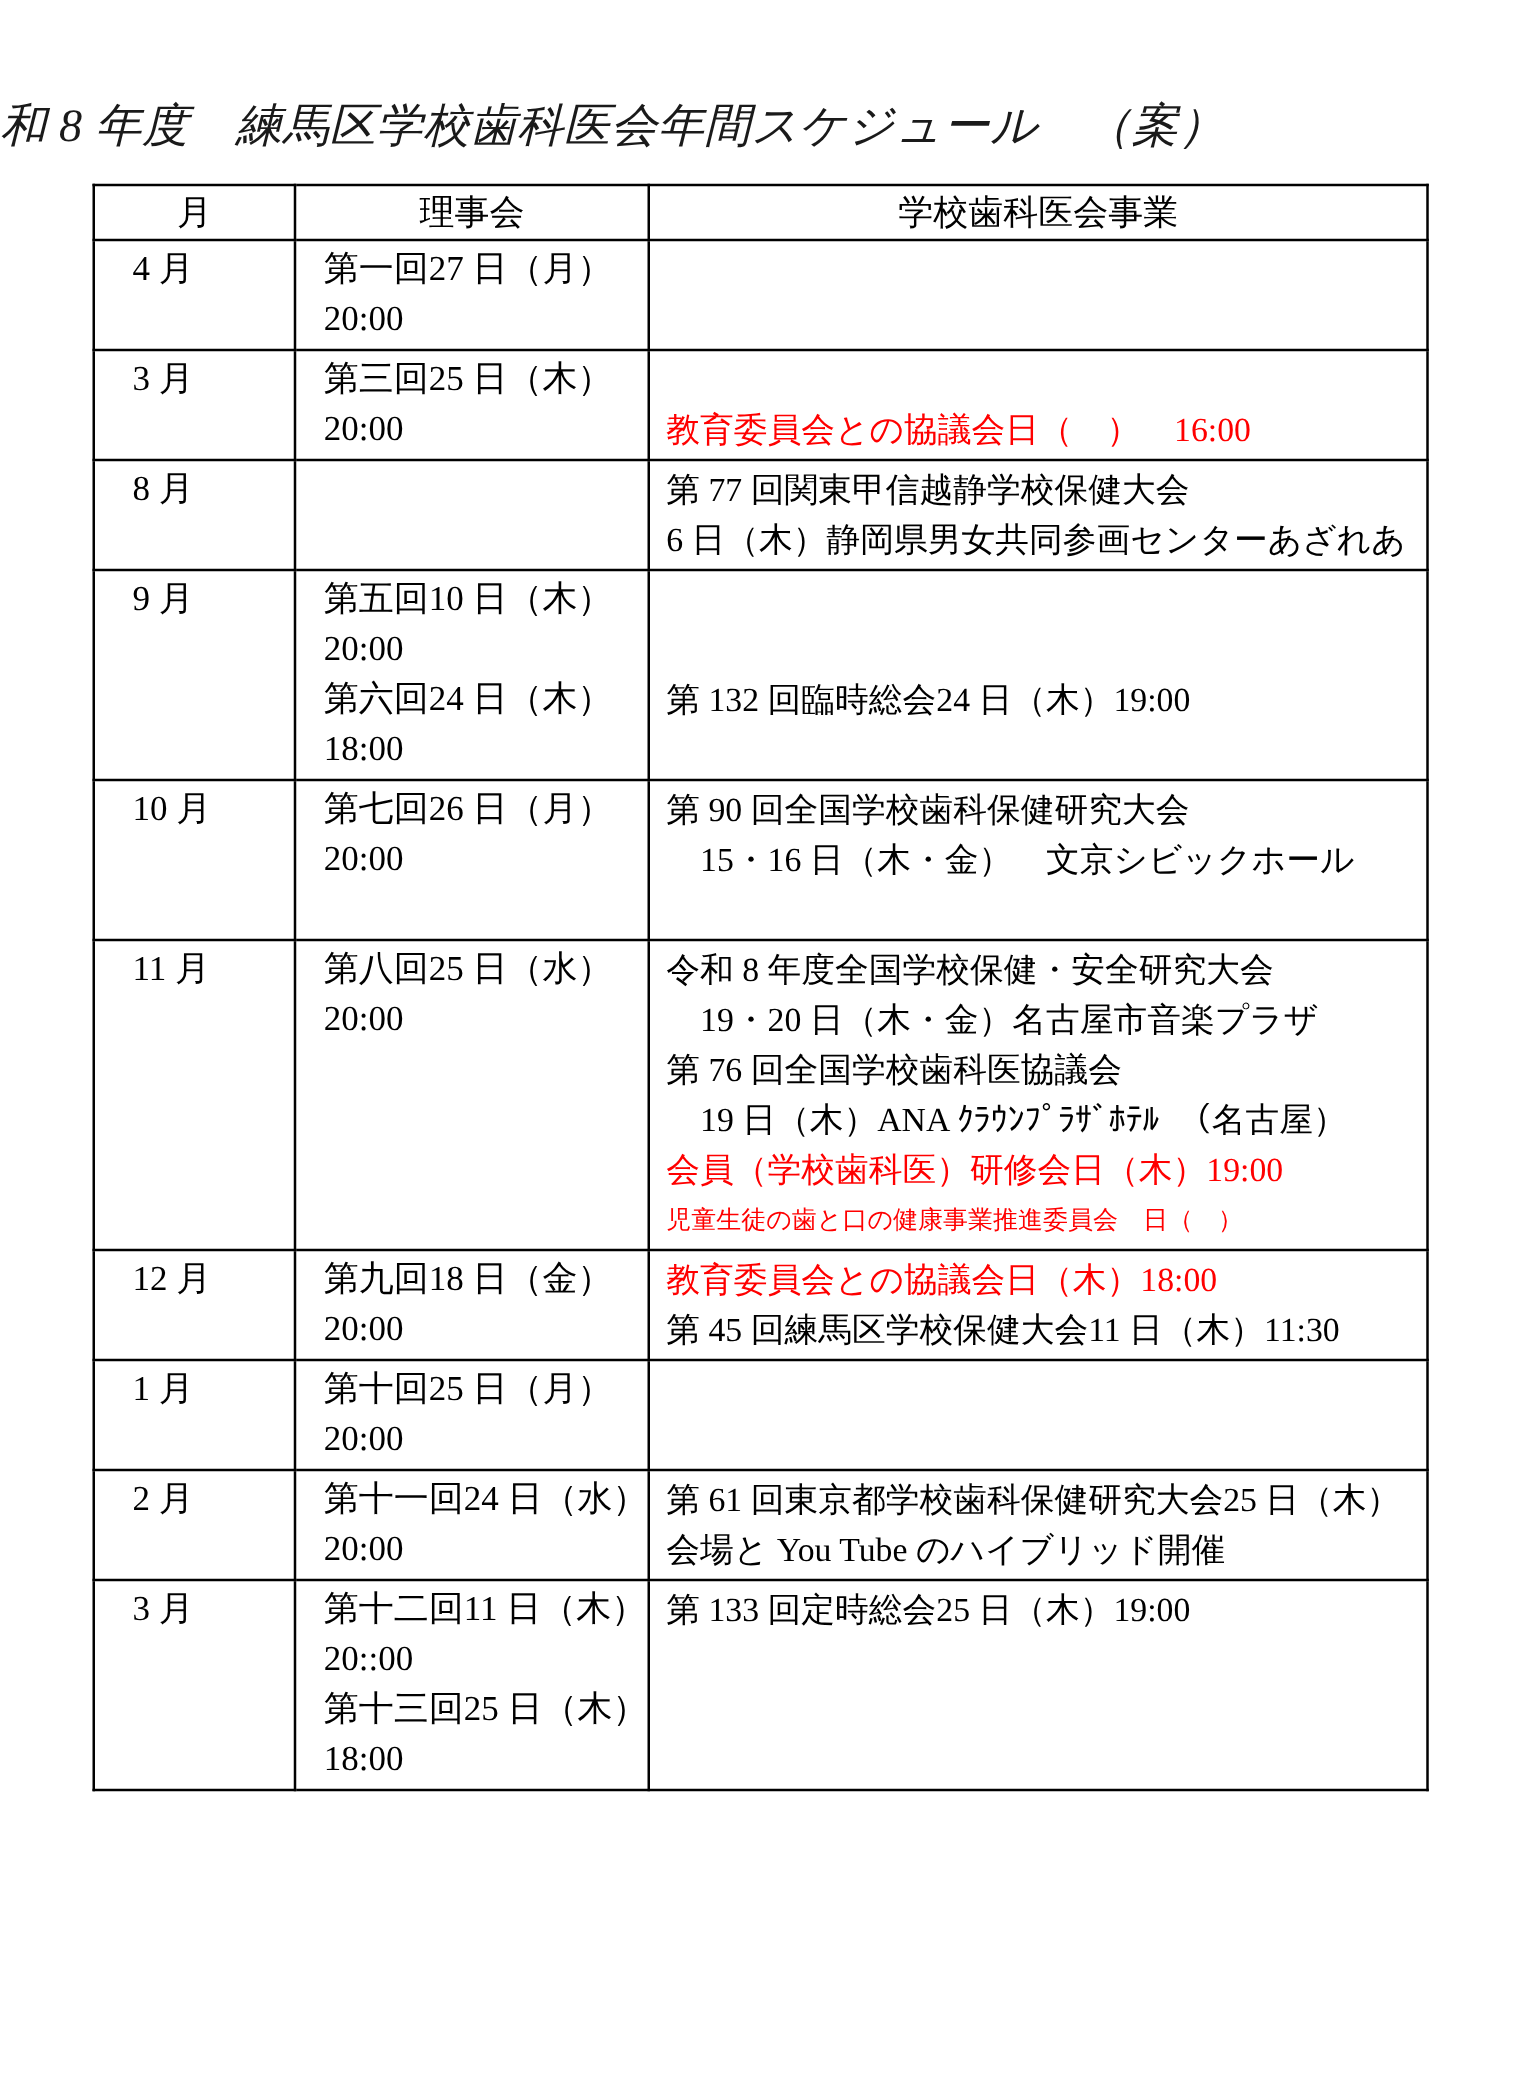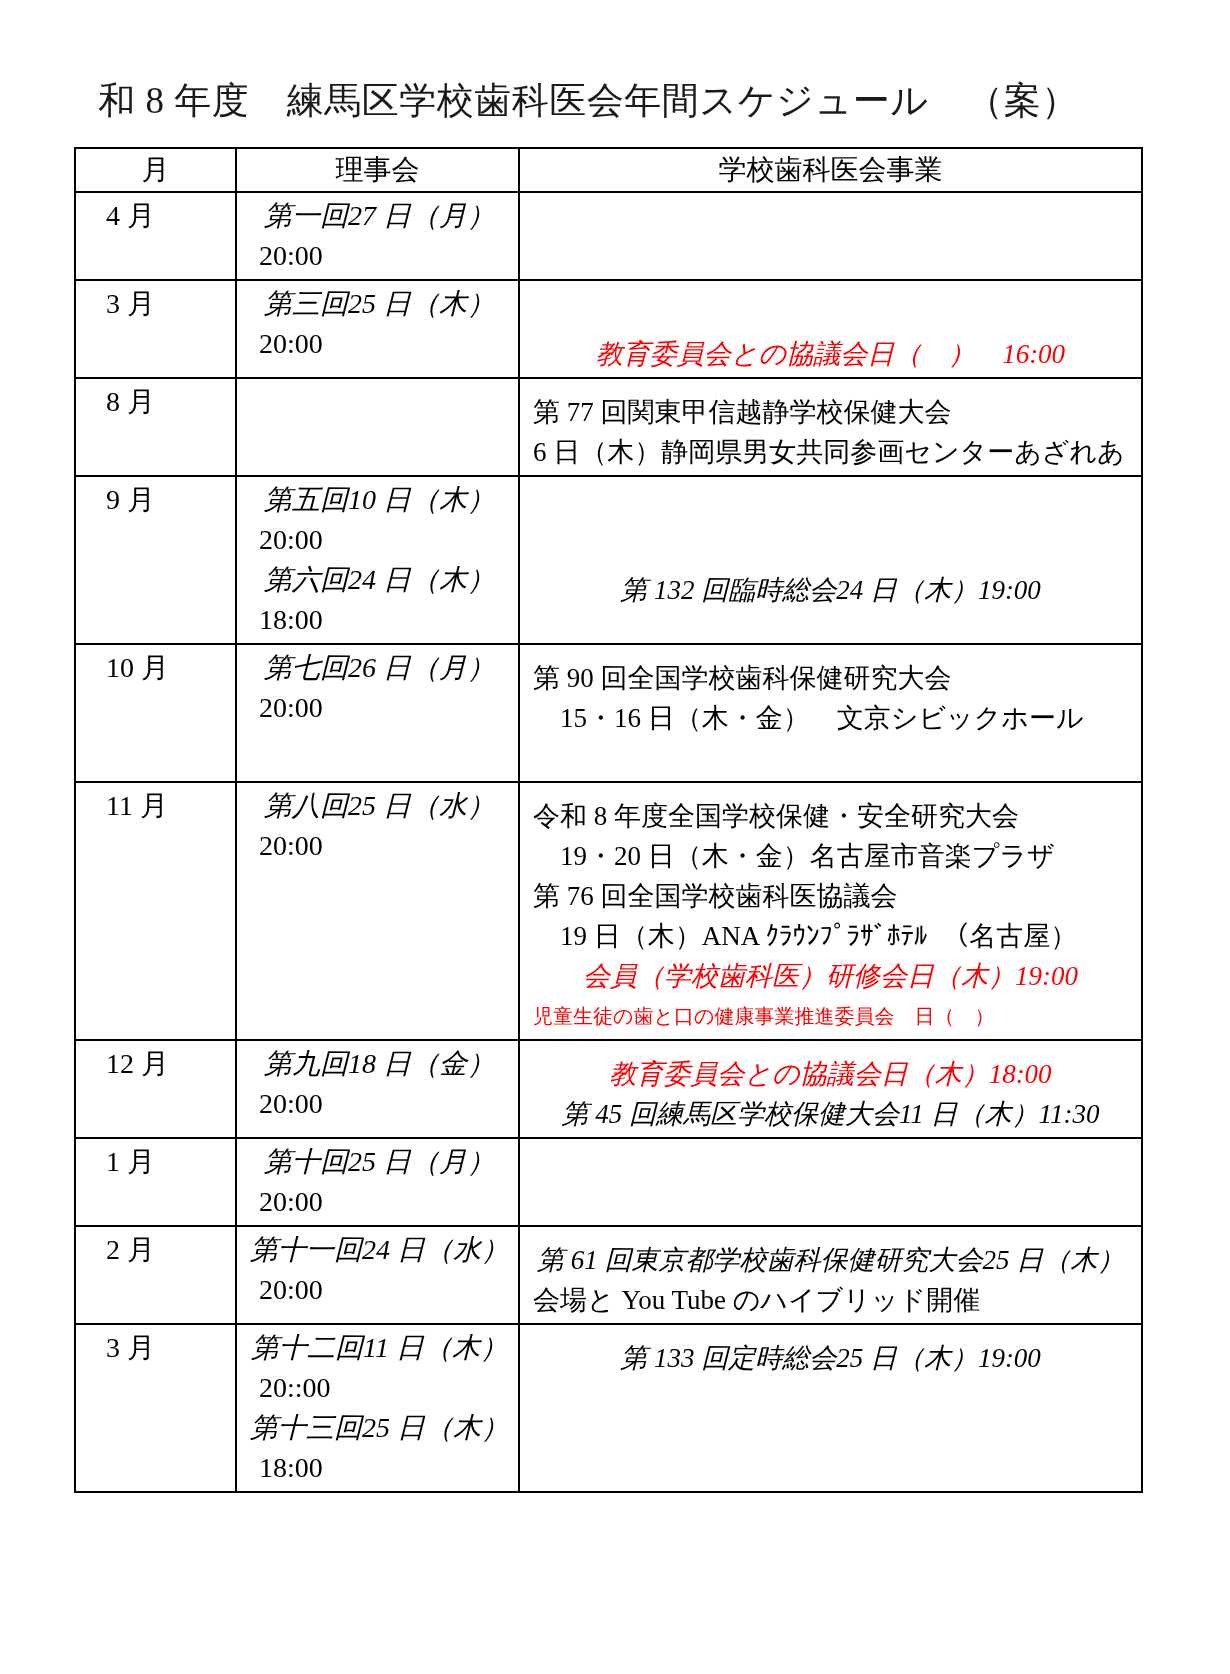--- a/index.html
+++ b/index.html
@@ -3,41 +3,41 @@
 <meta charset="utf-8">
 <style>
   html,body{margin:0;padding:0;}
   body{
     width:1230px;height:1674px;background:#ffffff;color:#000;
     font-family:"Liberation Serif","DejaVu Serif",serif;
     position:relative;overflow:hidden;
   }
   .page-title{
     position:absolute;left:0;top:76px;width:1177px;
-    text-align:center;font-size:37px;color:#1a1a1a;
-    white-space:pre;letter-spacing:0.5px;
+    text-align:left;font-size:37px;color:#1a1a1a;
+    white-space:pre;letter-spacing:0.5px;font-style:italic;
   }
   table.schedule{
     position:absolute;left:74px;top:147px;width:1067px;
     border-collapse:collapse;table-layout:fixed;
   }
   col.c1{width:161px;} col.c2{width:283px;} col.c3{width:623px;}
   th,td{border:2px solid #000;vertical-align:top;padding:0;}
   th{
     font-weight:normal;font-size:28px;height:42px;
     text-align:center;vertical-align:middle;white-space:pre;
   }
   td.c-month{padding:3px 6px 18px 30px;font-size:28px;}
   td.c-board{padding:3px 18px 3px 22px;font-size:28px;}
-  td.c-biz{padding:13px 13px 3px 13px;font-size:27px;}
+  td.c-biz{padding:3px 13px 3px 13px;font-size:27px;}
   .ln{
     display:flex;justify-content:flex-start;align-items:center;
     min-height:40px;line-height:40px;white-space:pre;
   }
-  .ln.spread{justify-content:center;font-style:italic;}
+  .ln.spread{justify-content:flex-start;}
   .ln span{white-space:pre;}
   .red{color:#ff0000;}
   .small{font-size:20px;}
 </style>
 </head>
 <body>
 
 <div class="page-title">和 8 年度　練馬区学校歯科医会年間スケジュール　（案）</div>
 
 <table class="schedule">

